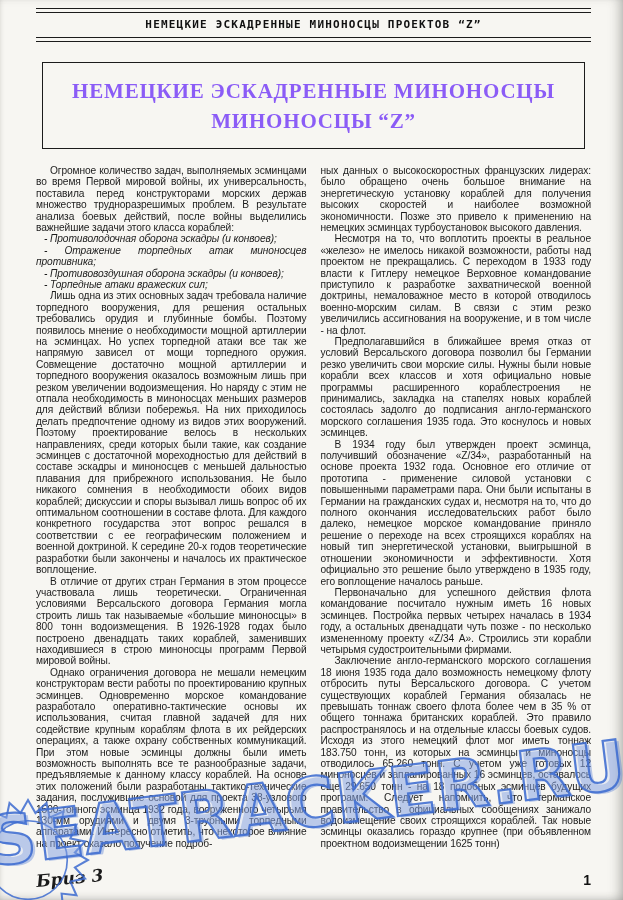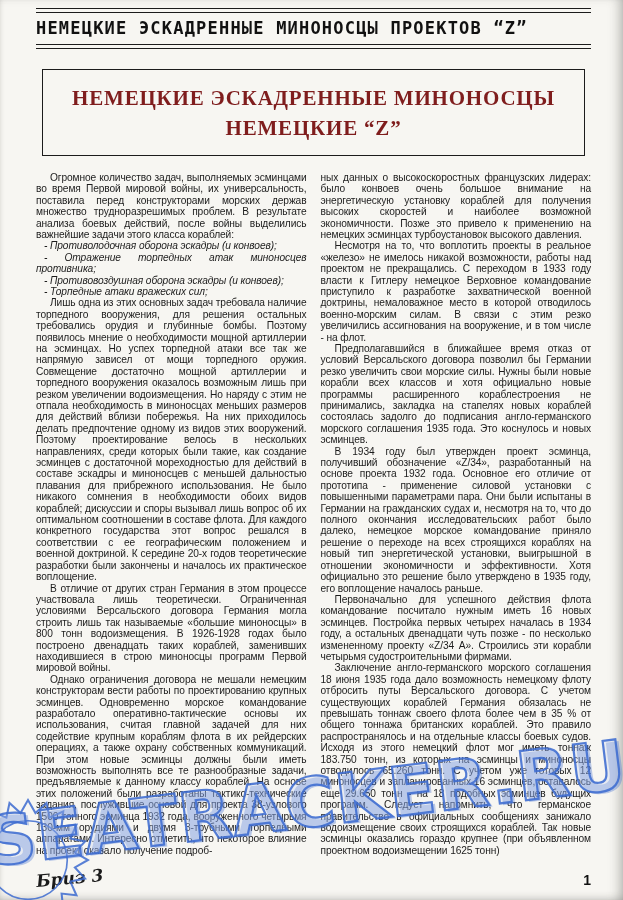--- a/index.html
+++ b/index.html
@@ -9,31 +9,31 @@
     font-family:"Liberation Sans", sans-serif; color:#1c1c1c;
     box-shadow: inset -9px 0 12px -6px rgba(55,55,50,0.35),
                 inset 0 -7px 10px -6px rgba(55,55,50,0.22),
                 inset 3px 0 6px -4px rgba(55,55,50,0.18);
   }
   .content { position:absolute; left:36px; right:32px; top:8px; }
 
   .rule-pair { height:3px; border-top:1.3px solid #1c1c1c; border-bottom:1.3px solid #1c1c1c; }
   .strip-text {
     font-family:"DejaVu Sans Mono", monospace; font-weight:700;
-    font-size:17px; letter-spacing:1.2px; 
+    font-size:11px; letter-spacing:1.2px; text-align:center;
     padding:5px 0 6px; color:#111; white-space:nowrap;
   }
 
   .title-box {
     margin:20px 6px 0; border:1.5px solid #1c1c1c;
     padding:13px 6px 11px; text-align:center;
   }
   .title-line {
     font-family:"Liberation Serif", serif; font-weight:700;
-    font-size:21px; line-height:1.45; letter-spacing:0.8px; color:#7f1d1d;
+    font-size:21px; line-height:1.45; letter-spacing:0.8px; color:#8b5cf6;
   }
 
   .columns { display:flex; gap:14px; margin-top:16px; }
   .col {
     flex:1 1 0; min-width:0;
     font-size:10.2px; line-height:11.4px; letter-spacing:-0.1px;
     text-align:justify; color:#1c1c1c;
   }
   .para { margin:0; text-indent:14px; }
   .para.bullet { text-indent:8px;font-style:italic; }
@@ -71,36 +71,36 @@
   <div class="content">
 
     <header>
       <div class="rule-pair"></div>
       <div class="strip-text">НЕМЕЦКИЕ  ЭСКАДРЕННЫЕ  МИНОНОСЦЫ  ПРОЕКТОВ  “Z”</div>
       <div class="rule-pair"></div>
     </header>
 
     <section class="title-box">
       <div class="title-line">НЕМЕЦКИЕ ЭСКАДРЕННЫЕ МИНОНОСЦЫ</div>
-      <div class="title-line">НЕМЕЦКИЕ “Z”</div>
+      <div class="title-line">МИНОНОСЦЫ “Z”</div>
     </section>
 
     <section class="columns">
       <div class="col">
           <p class="para">Огромное количество задач, выполняемых эсминцами во время Первой мировой войны, их универсальность, поставила перед конструкторами морских держав множество трудноразрешимых проблем. В результате анализа боевых действий, после войны выделились важнейшие задачи этого класса кораблей:</p>
           <p class="para bullet">- Противолодочная оборона эскадры (и конвоев);</p>
           <p class="para bullet">- Отражение торпедных атак миноносцев противника;</p>
           <p class="para bullet">- Противовоздушная оборона эскадры (и конвоев);</p>
           <p class="para bullet">- Торпедные атаки вражеских сил;</p>
           <p class="para">Лишь одна из этих основных задач требовала наличие торпедного вооружения, для решения остальных требовались орудия и глубинные бомбы. Поэтому появилось мнение о необходимости мощной артиллерии на эсминцах. Но успех торпедной атаки все так же напрямую зависел от мощи торпедного оружия. Совмещение достаточно мощной артиллерии и торпедного вооружения оказалось возможным лишь при резком увеличении водоизмещения. Но наряду с этим не отпала необходимость в миноносцах меньших размеров для действий вблизи побережья. На них приходилось делать предпочтение одному из видов этих вооружений. Поэтому проектирование велось в нескольких направлениях, среди которых были такие, как создание эсминцев с достаточной мореходностью для действий в составе эскадры и миноносцев с меньшей дальностью плавания для прибрежного использования. Не было никакого сомнения в необходимости обоих видов кораблей; дискуссии и споры вызывал лишь вопрос об их оптимальном соотношении в составе флота. Для каждого конкретного государства этот вопрос решался в соответствии с ее географическим положением и военной доктриной. К середине 20-х годов теоретические разработки были закончены и началось их практическое воплощение.</p>
           <p class="para">В отличие от других стран Германия в этом процессе участвовала лишь теоретически. Ограниченная условиями Версальского договора Германия могла строить лишь так называемые «большие миноносцы» в 800 тонн водоизмещения. В 1926-1928 годах было построено двенадцать таких кораблей, заменивших находившиеся в строю миноносцы программ Первой мировой войны.</p>
           <p class="para">Однако ограничения договора не мешали немецким конструкторам вести работы по проектированию крупных эсминцев. Одновременно морское командование разработало оперативно-тактические основы их использования, считая главной задачей для них содействие крупным кораблям флота в их рейдерских операциях, а также охрану собственных коммуникаций. При этом новые эсминцы должны были иметь возможность выполнять все те разнообразные задачи, предъявляемые к данному классу кораблей. На основе этих положений были разработаны тактико-технические задания, послужившие основой для проекта 38-узлового 1500-тонного эсминца 1932 года, вооруженного четырьмя 130-мм орудиями и двумя 3-трубными торпедными аппаратами. Интересно отметить, что некоторое влияние на проект оказало получение подроб-</p>
         </div>
       <div class="col">
-          <p class="para cont">ных данных о высокоскоростных французских лидерах: было конвоев очень большое внимание на энергетическую установку кораблей для получения высоких скоростей и наиболее возможной экономичности. Позже это привело к применению на немецких эсминцах турбоустановок высокого давления.</p>
+          <p class="para cont">ных данных о высокоскоростных французских лидерах: было обращено очень большое внимание на энергетическую установку кораблей для получения высоких скоростей и наиболее возможной экономичности. Позже это привело к применению на немецких эсминцах турбоустановок высокого давления.</p>
           <p class="para">Несмотря на то, что воплотить проекты в реальное «железо» не имелось никакой возможности, работы над проектом не прекращались. С переходом в 1933 году власти к Гитлеру немецкое Верховное командование приступило к разработке захватнической военной доктрины, немаловажное место в которой отводилось военно-морским силам. В связи с этим резко увеличились ассигнования на вооружение, и в том числе - на флот.</p>
           <p class="para">Предполагавшийся в ближайшее время отказ от условий Версальского договора позволил бы Германии резко увеличить свои морские силы. Нужны были новые корабли всех классов и хотя официально новые программы расширенного кораблестроения не принимались, закладка на стапелях новых кораблей состоялась задолго до подписания англо-германского морского соглашения 1935 года. Это коснулось и новых эсминцев.</p>
           <p class="para">В 1934 году был утвержден проект эсминца, получивший обозначение «Z/34», разработанный на основе проекта 1932 года. Основное его отличие от прототипа - применение силовой установки с повышенными параметрами пара. Они были испытаны в Германии на гражданских судах и, несмотря на то, что до полного окончания исследовательских работ было далеко, немецкое морское командование приняло решение о переходе на всех строящихся кораблях на новый тип энергетической установки, выигрышной в отношении экономичности и эффективности. Хотя официально это решение было утверждено в 1935 году, его воплощение началось раньше.</p>
           <p class="para">Первоначально для успешного действия флота командование посчитало нужным иметь 16 новых эсминцев. Постройка первых четырех началась в 1934 году, а остальных двенадцати чуть позже - по несколько измененному проекту «Z/34 А». Строились эти корабли четырьмя судостроительными фирмами.</p>
           <p class="para">Заключение англо-германского морского соглашения 18 июня 1935 года дало возможность немецкому флоту отбросить путы Версальского договора. С учетом существующих кораблей Германия обязалась не превышать тоннаж своего флота более чем в 35 % от общего тоннажа британских кораблей. Это правило распространялось и на отдельные классы боевых судов. Исходя из этого немецкий флот мог иметь тоннаж 183.750 тонн, из которых на эсминцы и миноносцы отводилось 65.260 тонн. С учетом уже готовых 12 миноносцев и запланированных 16 эсминцев, оставалось еще 29.650 тонн - на 18 подобных эсминцев будущих программ. Следует напомнить, что германское правительство в официальных сообщениях занижало водоизмещение своих строящихся кораблей. Так новые эсминцы оказались гораздо крупнее (при объявленном проектном водоизмещении 1625 тонн)</p>
         </div>
     </section>
 
   </div>
 

